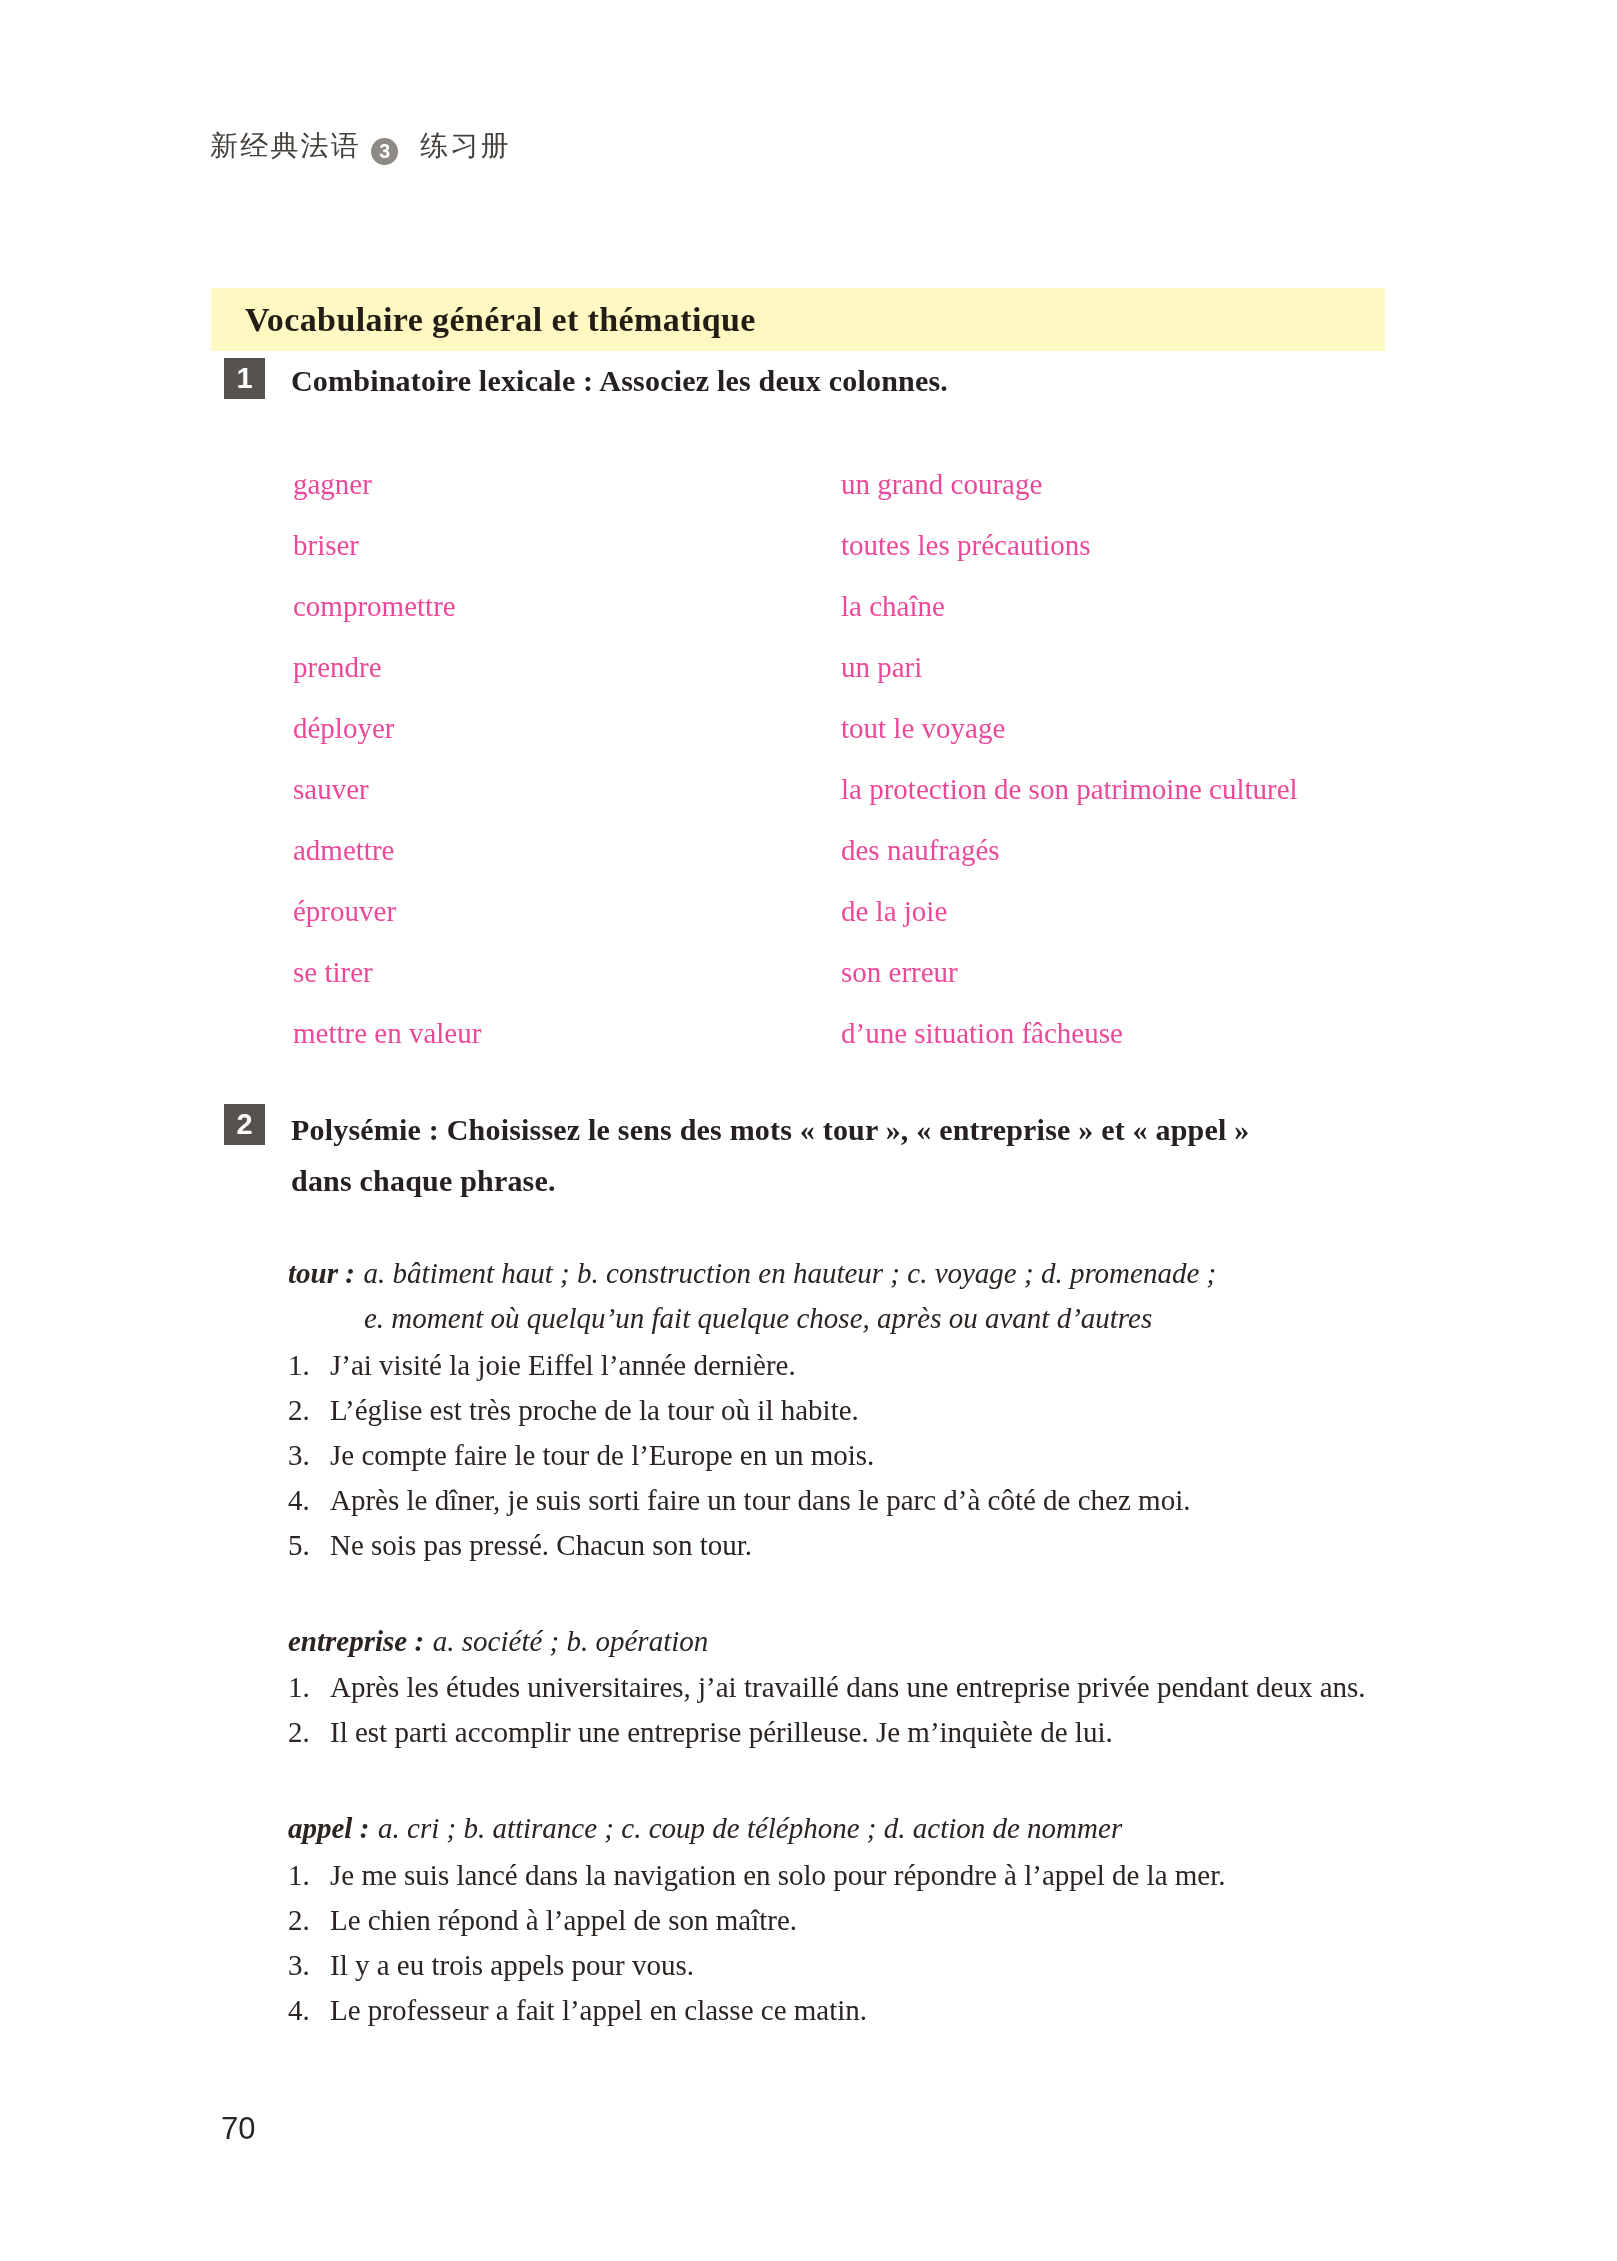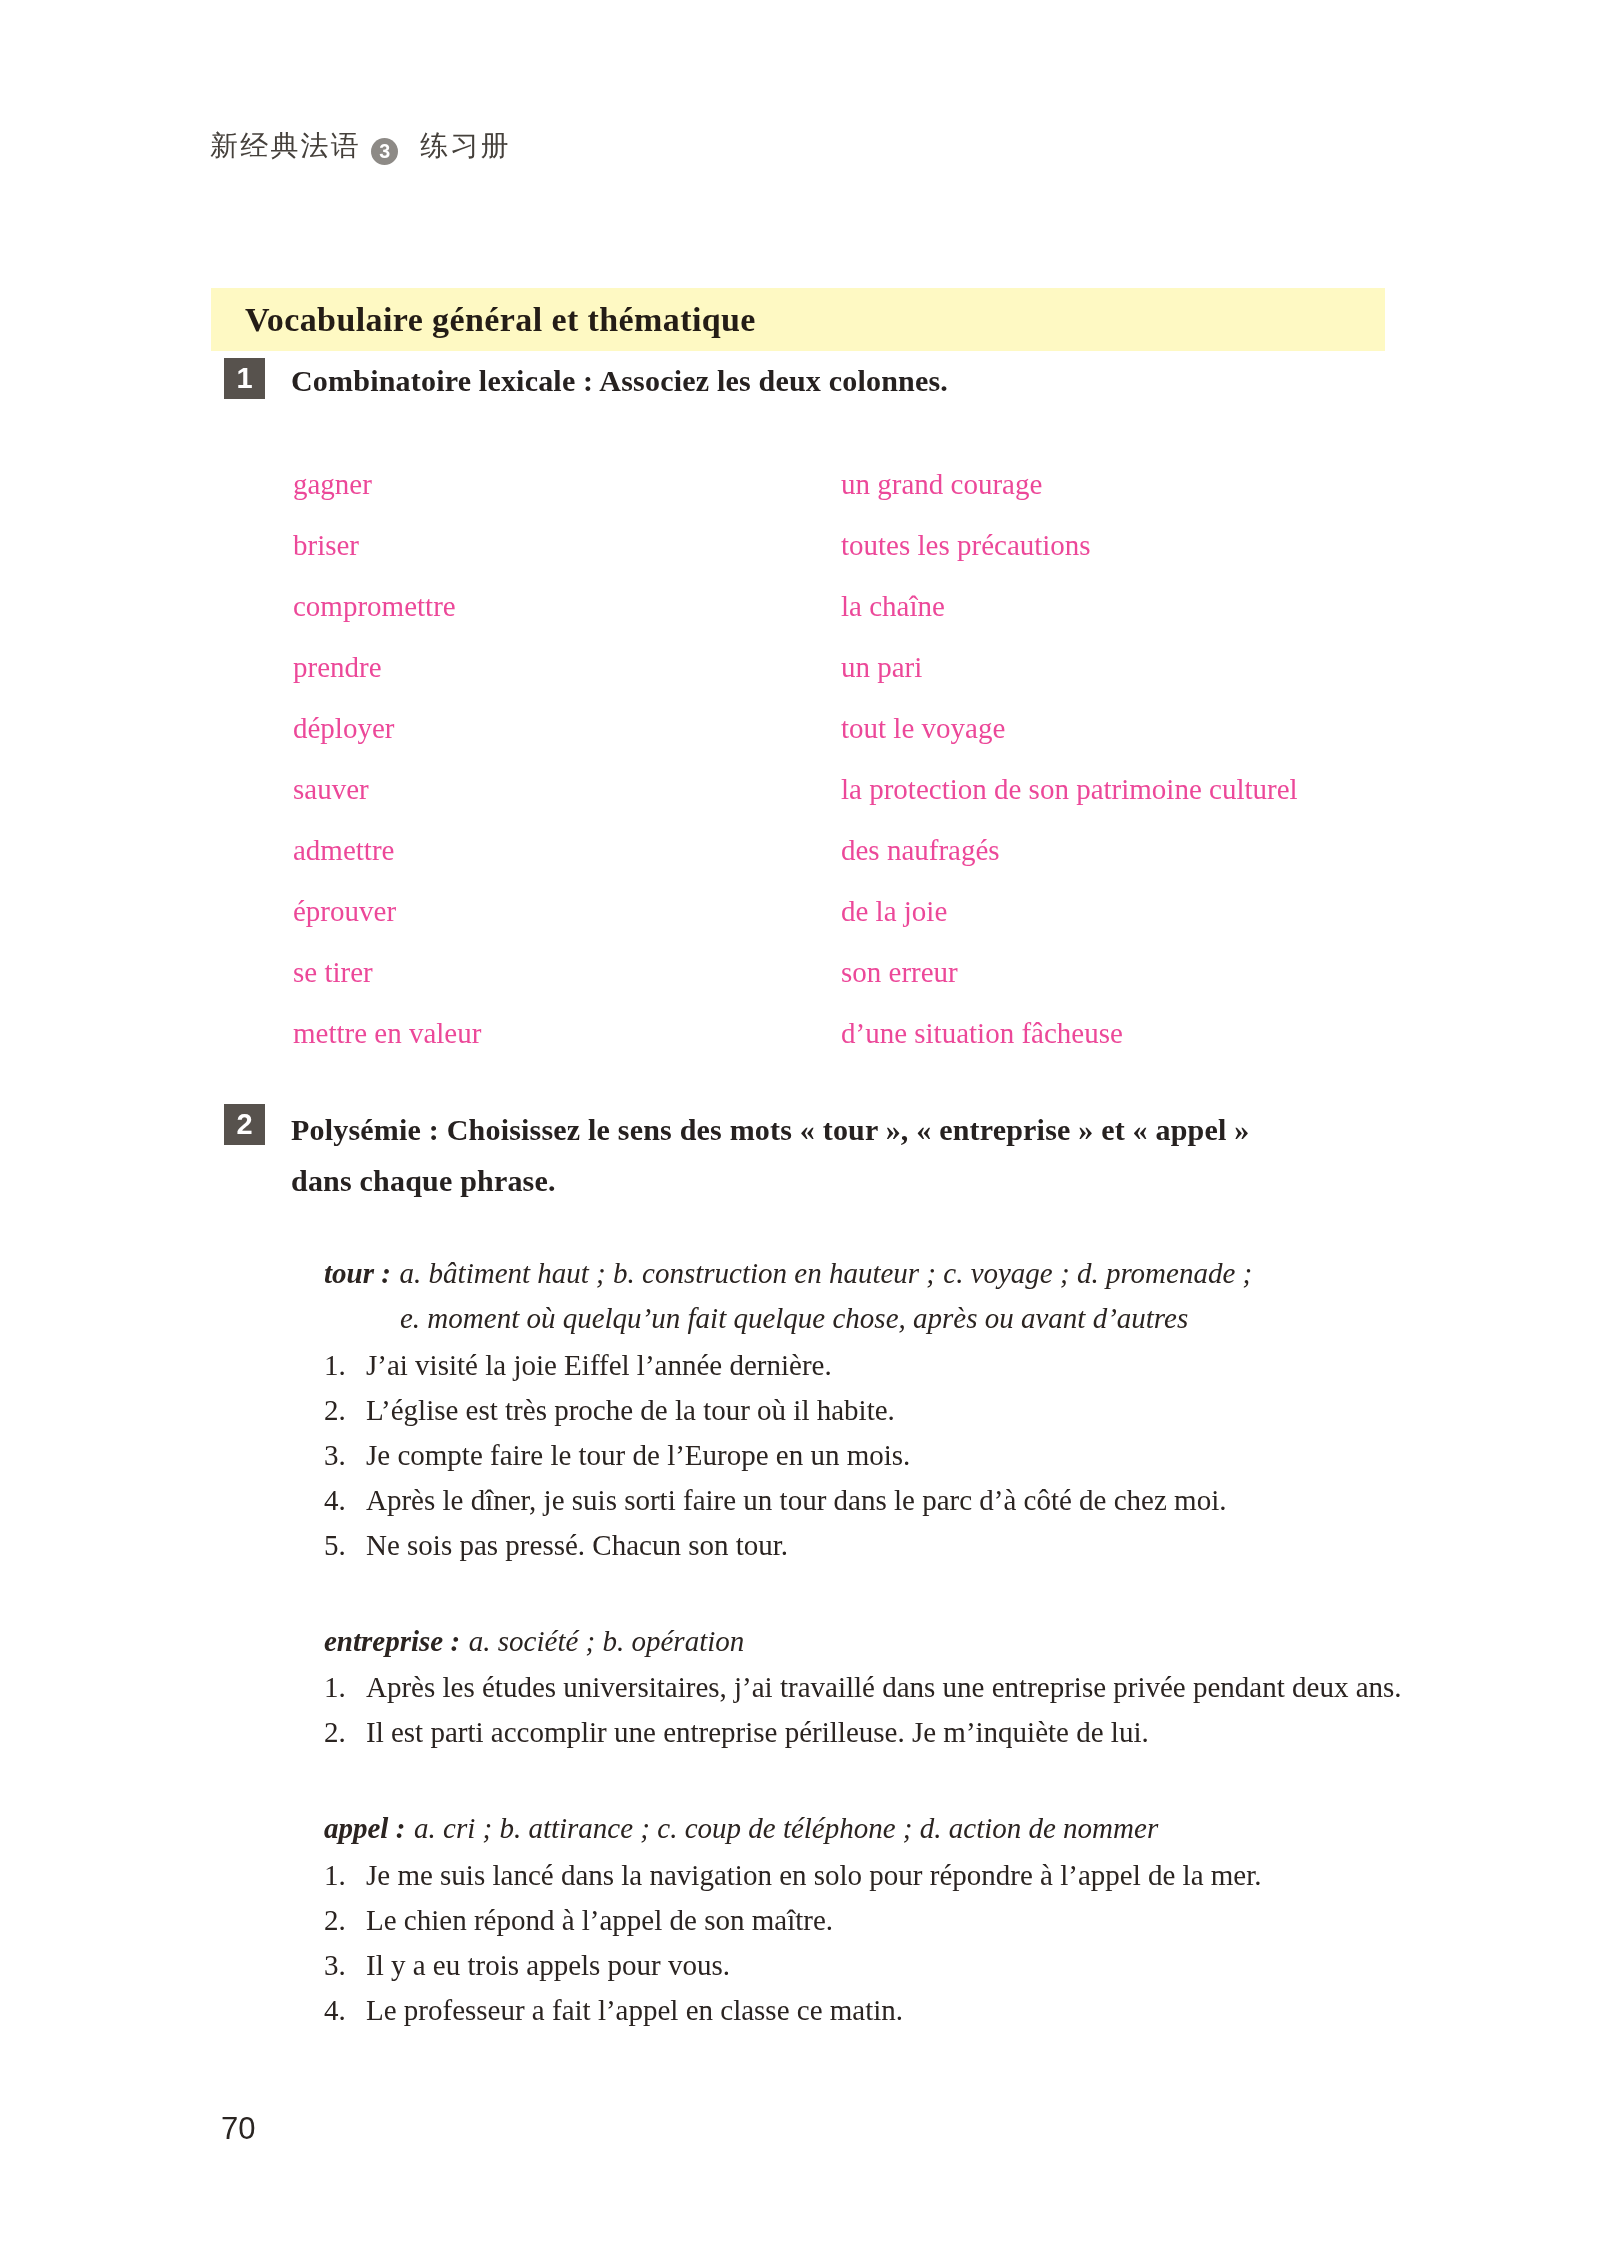--- a/index.html
+++ b/index.html
@@ -96,21 +96,21 @@
     display: flex;
     height: 61px;
     align-items: center;
     font-size: 29px;
     color: #ec4899;
   }
   .pair-left { width: 548px; }
   .pair-right { flex: 1; }
 
   
-  .ex2-body { margin: 45px 0 0 100px; width: 1120px; }
+  .ex2-body { margin: 45px 0 0 64px; width: 1120px; }
   .word-section + .word-section { margin-top: 51px; }
   .def-line { font-style: italic; font-size: 29px; line-height: 45px; color: #2b2421; }
   .def-term { font-weight: 700; margin-right: 8.7px; }
   .def-cont { padding-left: 76px; }
   .sent-list { margin-top: 1.5px; }
   .sent { display: flex; font-size: 29px; line-height: 45px; color: #2b2421; }
   .sent-num { flex: none; width: 42px; }
   .sent-text { flex: 1; text-align: justify; }
 
   

